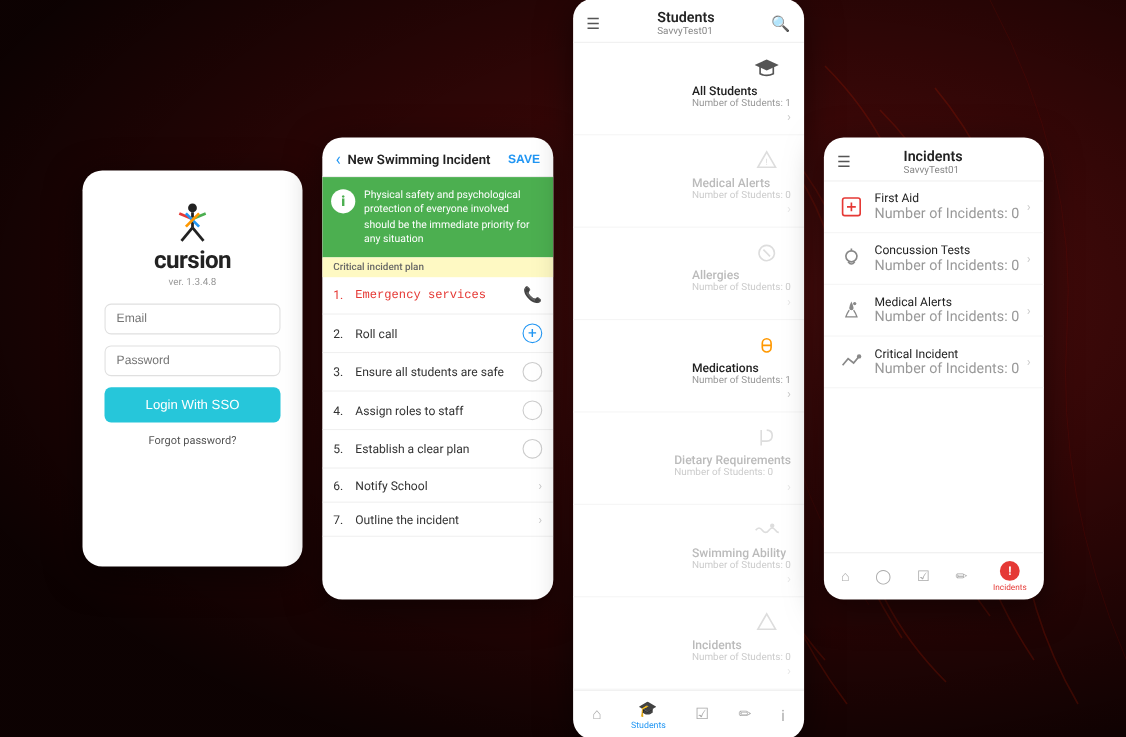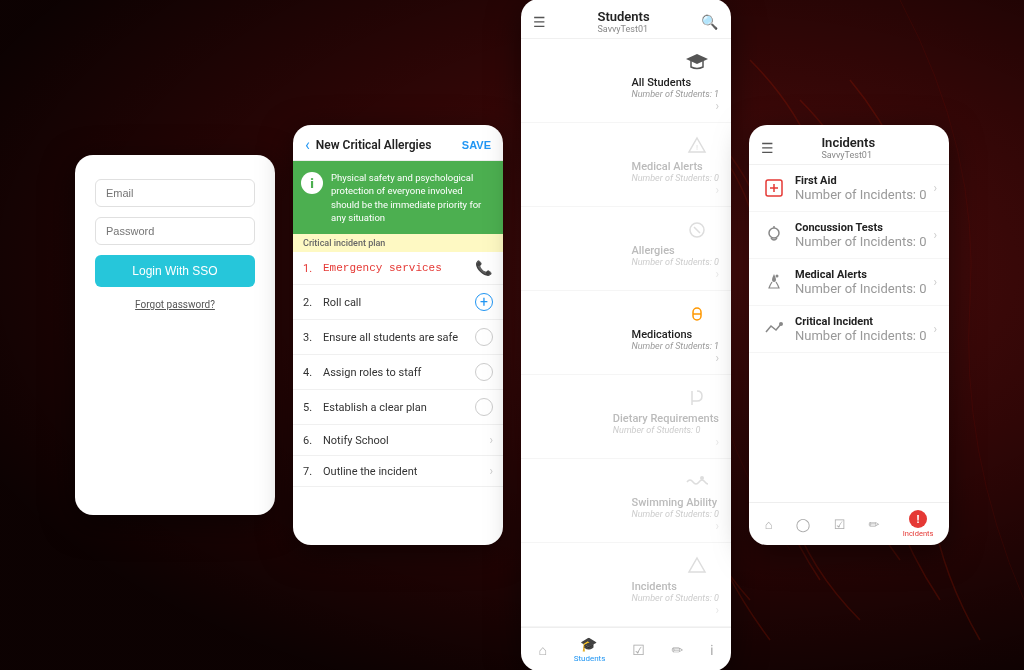--- a/index.html
+++ b/index.html
@@ -105,21 +105,20 @@
       border-radius: 6px;
       padding: 9px;
       font-size: 12px;
       font-weight: 500;
       cursor: pointer;
       text-align: center;
     }
     .forgot-link {
       font-size: 10px;
       color: #555;
-      text-decoration: underline;
       cursor: pointer;
       margin-top: 2px;
     }
 
     
     .incident-card {
       width: 210px;
       min-height: 420px;
       display: flex;
       flex-direction: column;
@@ -290,21 +289,20 @@
     }
     .student-item-info { flex: 1; }
     .student-item-name {
       font-size: 11px;
       font-weight: 500;
       color: #222;
     }
     .student-item-count {
       font-size: 9px;
       color: #999;
-      font-style: italic;
     }
     .student-item.disabled .student-item-name { color: #bbb; }
     .student-item.disabled .student-item-count { color: #ccc; }
     .student-item.disabled .chevron-right { color: #e0e0e0; }
     .bottom-nav {
       display: flex;
       align-items: center;
       justify-content: space-around;
       padding: 6px 4px;
       border-top: 1px solid #eee;
@@ -345,21 +343,21 @@
       height: 26px;
       margin-right: 8px;
       flex-shrink: 0;
       display: flex;
       align-items: center;
       justify-content: center;
     }
     .incident-row-info { flex: 1; }
     .incident-row-name {
       font-size: 11px;
-      font-weight: 700;
+      font-weight: 400;
       color: #222;
     }
     .incident-row-count {
       font-size: 13px;
       color: #999;
     }
     .incidents-bottom-nav {
       display: flex;
       align-items: center;
       justify-content: space-around;
@@ -401,31 +399,51 @@
   <g stroke="#aa1100" stroke-width="0.8" fill="none" opacity="0.3">
     <path d="M550,0 Q630,150 620,300 Q610,450 700,580"></path>
     <path d="M900,0 Q980,150 970,300 Q960,450 1024,600"></path>
     <path d="M670,0 Q720,120 710,280 Q700,420 790,550"></path>
   </g>
 </svg>
 
 <div class="screens-container">
 
   <div class="phone-card login-card">
+    <div class="login-logo">
+      <svg class="logo-icon" viewBox="0 0 44 44">
+
+        <circle cx="22" cy="10" r="4" fill="#222"></circle>
+        <line x1="22" y1="14" x2="22" y2="28" stroke="#222" stroke-width="2.5"></line>
+
+        <line x1="22" y1="20" x2="10" y2="15" stroke="#E53935" stroke-width="2.5"></line>
+
+        <line x1="22" y1="20" x2="34" y2="15" stroke="#4CAF50" stroke-width="2.5"></line>
+
+        <line x1="22" y1="28" x2="12" y2="40" stroke="#222" stroke-width="2.5"></line>
+
+        <line x1="22" y1="28" x2="32" y2="40" stroke="#222" stroke-width="2.5"></line>
+
+        <line x1="16" y1="15" x2="28" y2="27" stroke="#2196F3" stroke-width="2.5"></line>
+        <line x1="28" y1="15" x2="16" y2="27" stroke="#FF9800" stroke-width="2.5"></line>
+      </svg>
+      <span class="logo-text">cursion</span>
+      <span class="logo-version">ver. 1.3.4.8</span>
+    </div>
     <input class="login-input" type="email" placeholder="Email" style="">
     <input class="login-input" type="password" placeholder="Password" style="">
     <button class="login-sso-btn">Login With SSO</button>
     <span class="forgot-link">Forgot password?</span>
   </div>
 
   <div class="phone-card incident-card">
     <div class="incident-header">
       <div class="incident-header-left">
         <span class="back-arrow">‹</span>
-        <span class="incident-title">New Critical Allergies</span>
+        <span class="incident-title">New Swimming Incident</span>
       </div>
       <button class="save-btn">SAVE</button>
     </div>
     <div class="incident-banner">
       <div class="incident-banner-icon">
         <span>i</span>
       </div>
       <span class="incident-banner-text">Physical safety and psychological protection of everyone involved should be the immediate priority for any situation</span>
     </div>
     <div class="incident-section-label">Critical incident plan</div>

